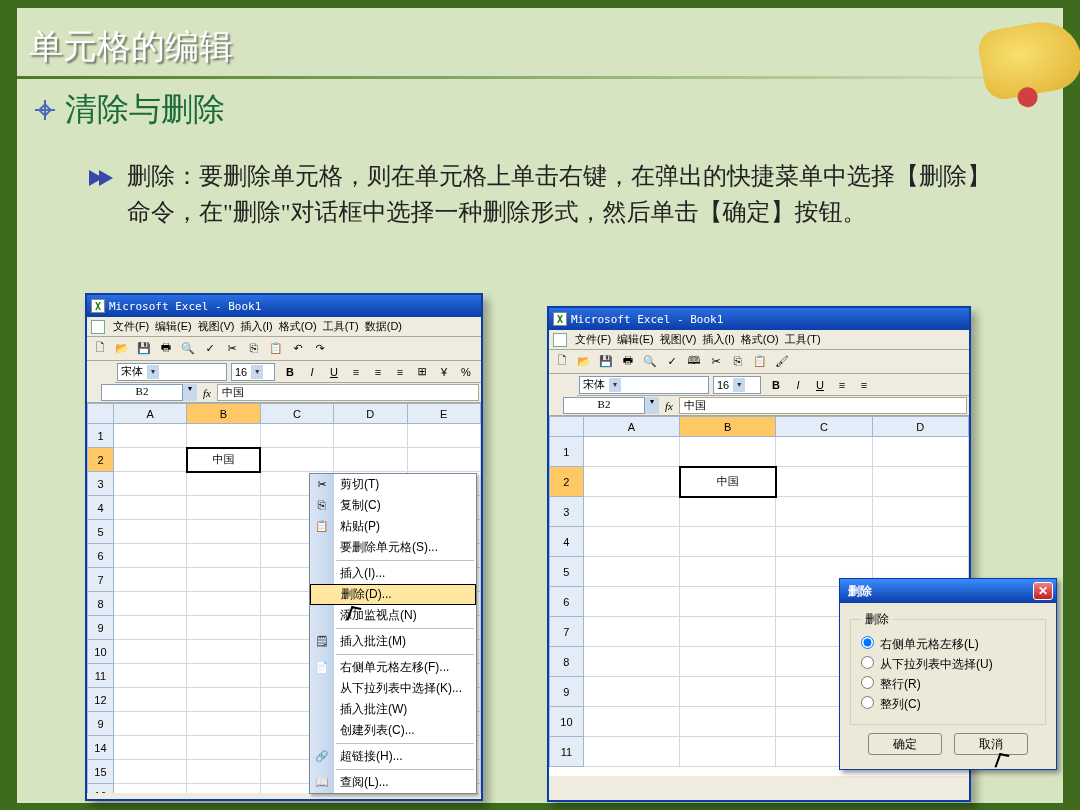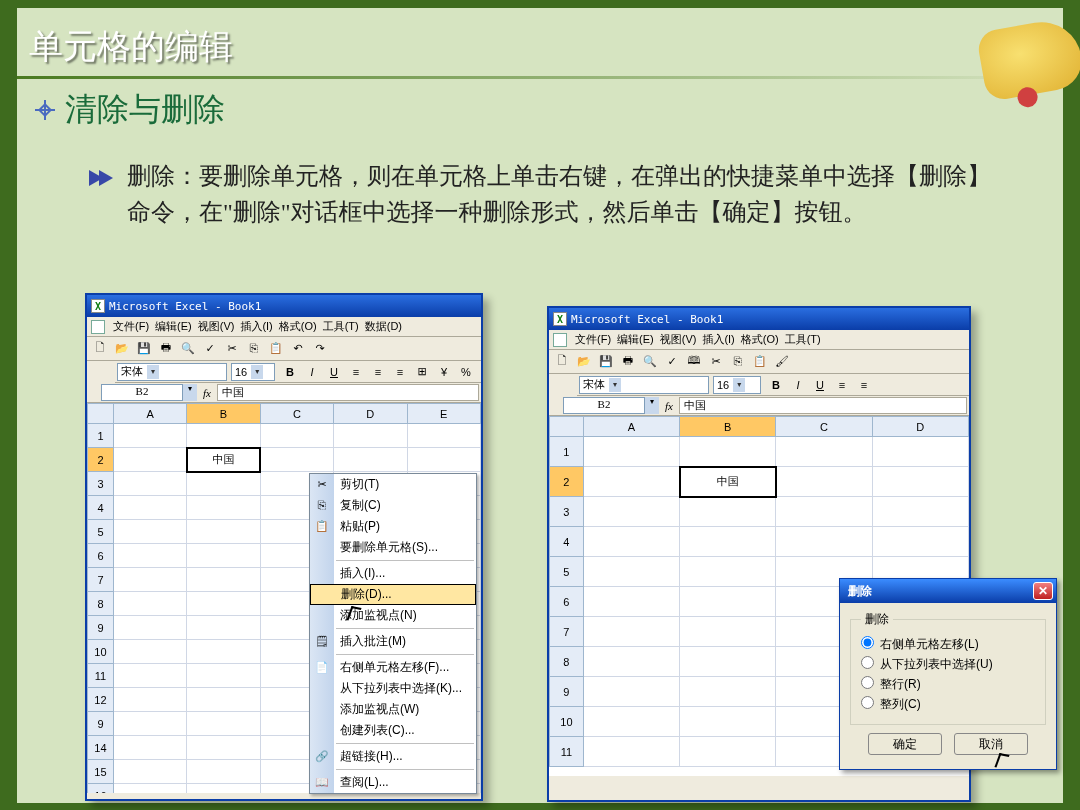--- a/index.html
+++ b/index.html
@@ -441,21 +441,21 @@
           <div class="ctx-item ">
             <span class="ico">📄</span>
             <span>右侧单元格左移(F)...</span>
           </div>
           <div class="ctx-item ">
             <span class="ico"></span>
             <span>从下拉列表中选择(K)...</span>
           </div>
           <div class="ctx-item ">
             <span class="ico"></span>
-            <span>添加监视点(W)</span>
+            <span>插入批注(W)</span>
           </div>
           <div class="ctx-item ">
             <span class="ico"></span>
             <span>创建列表(C)...</span>
           </div>
           <div class="ctx-sep"></div>
           <div class="ctx-item ">
             <span class="ico">🔗</span>
             <span>超链接(H)...</span>
           </div>

